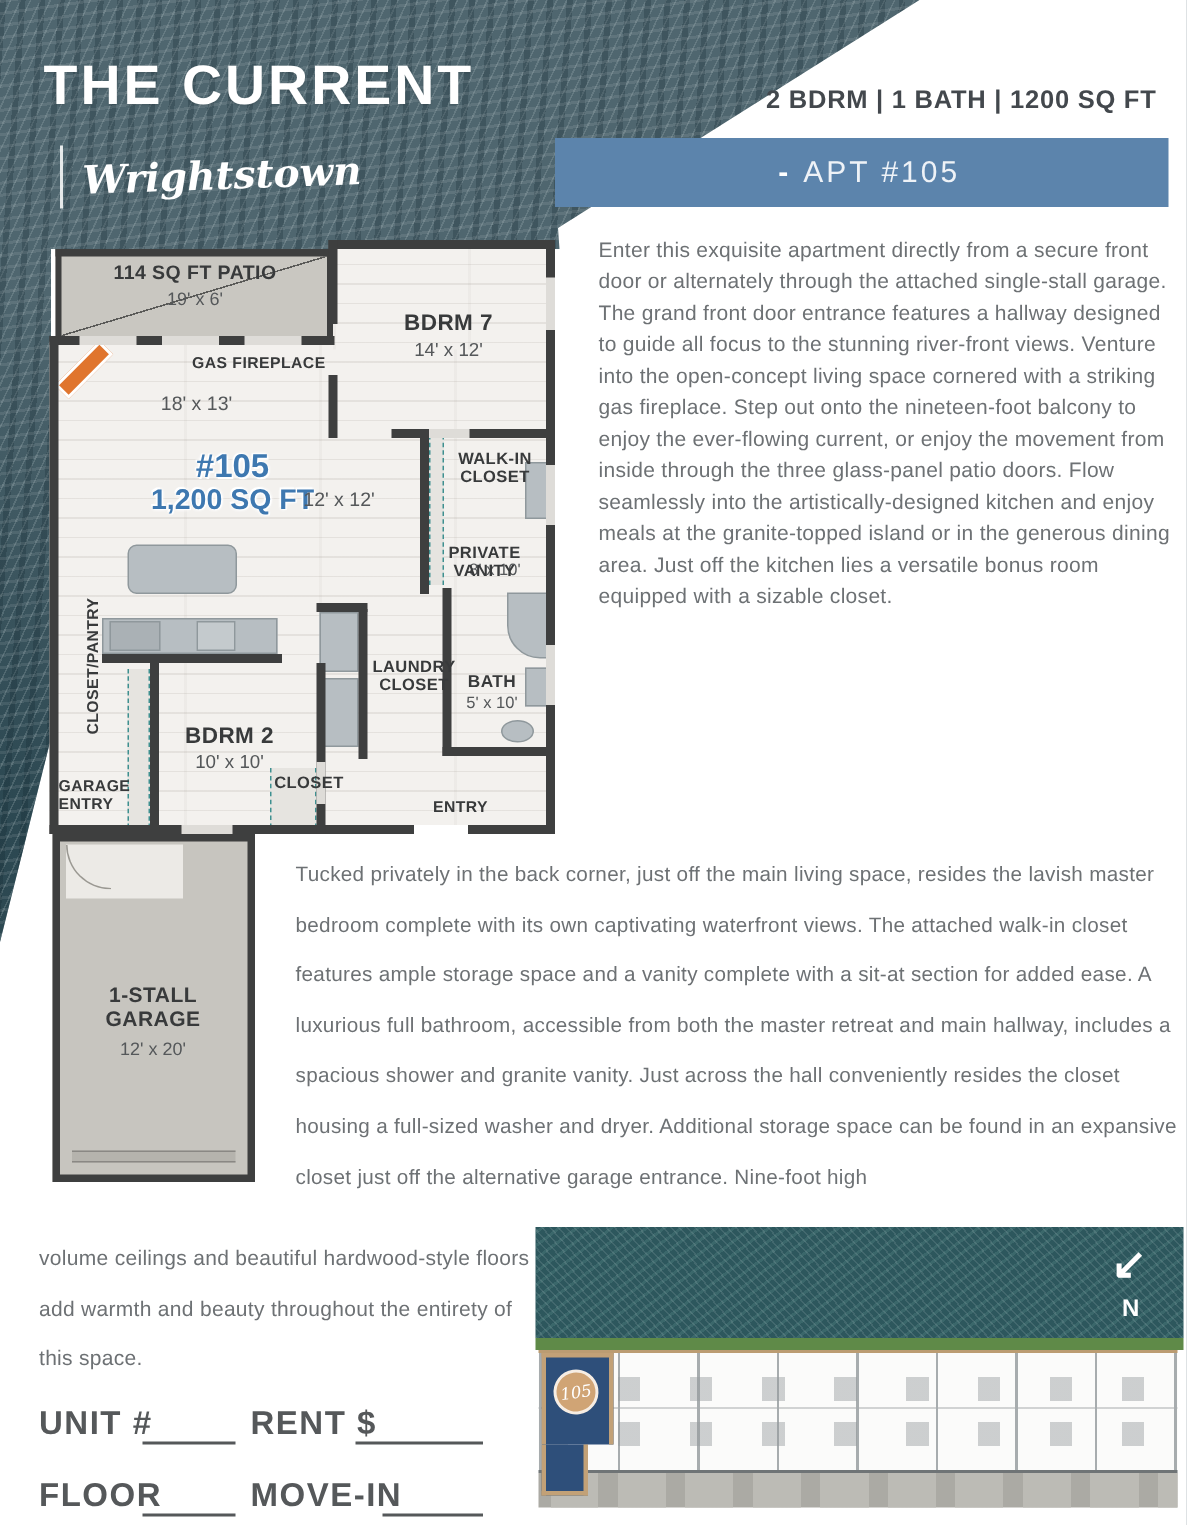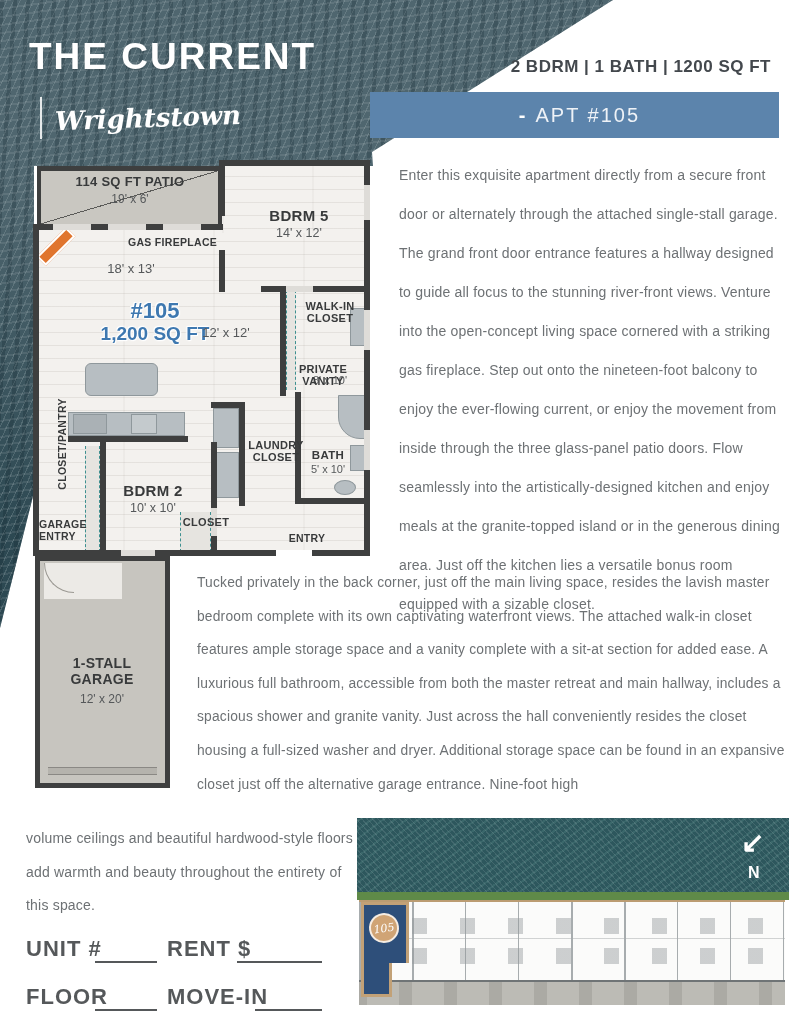--- a/index.html
+++ b/index.html
@@ -87,21 +87,21 @@
     left:2px; top:396px; width:135px; height:232px; background:#c7c5bf; border:5px solid #3e3f3f;
   }
   .vestibule { position:absolute; left:4px; top:2px; width:78px; height:36px; background:#eceae6; }
   .doorarc { position:absolute; left:4px; top:2px; width:30px; height:30px;
              border-left:1px solid #9a9892; border-bottom:1px solid #9a9892; border-radius:0 0 0 30px; }
   .gdoor { position:absolute; left:8px; bottom:8px; width:109px; height:8px;
            background:#b5b3ad; border-top:1px solid #8a8884; border-bottom:1px solid #8a8884; }
 
   
   .desc { position:absolute; color:#6d7174; letter-spacing:.2px; }
-  .desc.c1 { left:399px; top:156px; width:382px; font-size:14px; line-height:39px; }
+  .desc.c1 { left:399px; top:156px; width:382px; font-size:14px; line-height:21px; }
   .desc.fl { left:197px; top:566px; width:590px; font-size:13.8px; line-height:33.6px; }
   .desc.c2 { left:26px;  top:822px; width:332px; font-size:14px; line-height:33.6px; }
 
   
   .form-label { position:absolute; font-size:22px; font-weight:800; letter-spacing:1px; color:#55585a; white-space:nowrap; }
   .blank { position:absolute; border-bottom:2px solid #55585a; height:1px; }
 
   
   .sp { position:absolute; left:357px; top:818px; width:432px; height:187px; z-index:4; }
   .sp-water { position:absolute; left:0; top:0; width:432px; height:74px;
@@ -204,21 +204,21 @@
     <div class="w" style="left:178px; top:242px; width:34px; height:6px;"></div>
 
     <div class="abs garage">
       <div class="vestibule"></div>
       <div class="doorarc"></div>
       <div class="gdoor"></div>
     </div>
 
     <div class="fp-label" style="left:97px; top:14px; font-size:13px;">114 SQ FT PATIO</div>
     <div class="fp-dim" style="left:97px; top:32px; font-size:12px;">19' x 6'</div>
-    <div class="fp-label" style="left:266px; top:47px; font-size:15px;">BDRM 5</div>
+    <div class="fp-label" style="left:266px; top:47px; font-size:15px;">BDRM 7</div>
     <div class="fp-dim" style="left:266px; top:66px; font-size:12.5px;">14' x 12'</div>
     <div class="fp-label" style="left:95px; top:76px; font-size:10.5px; transform:none;">GAS FIREPLACE</div>
     <div class="fp-dim" style="left:98px; top:101px; font-size:13px;">18' x 13'</div>
     <div class="blue-id" style="left:122px; top:138px; font-size:22px;">#105</div>
     <div class="blue-id" style="left:122px; top:163px; font-size:19px;">1,200 SQ FT</div>
     <div class="fp-dim" style="left:193px; top:165px; font-size:13px;">12' x 12'</div>
     <div class="fp-label wrap" style="left:297px; top:140px; font-size:11px; width:66px;">WALK-IN CLOSET</div>
     <div class="fp-dim" style="left:297px; top:170px; font-size:11px;margin-top:44px;">8' x 10'</div>
     <div class="fp-label wrap" style="left:290px; top:203px; font-size:11px; width:62px;">PRIVATE VANITY</div>
     <div class="fp-label" style="left:295px; top:289px; font-size:11.5px;">BATH</div>

